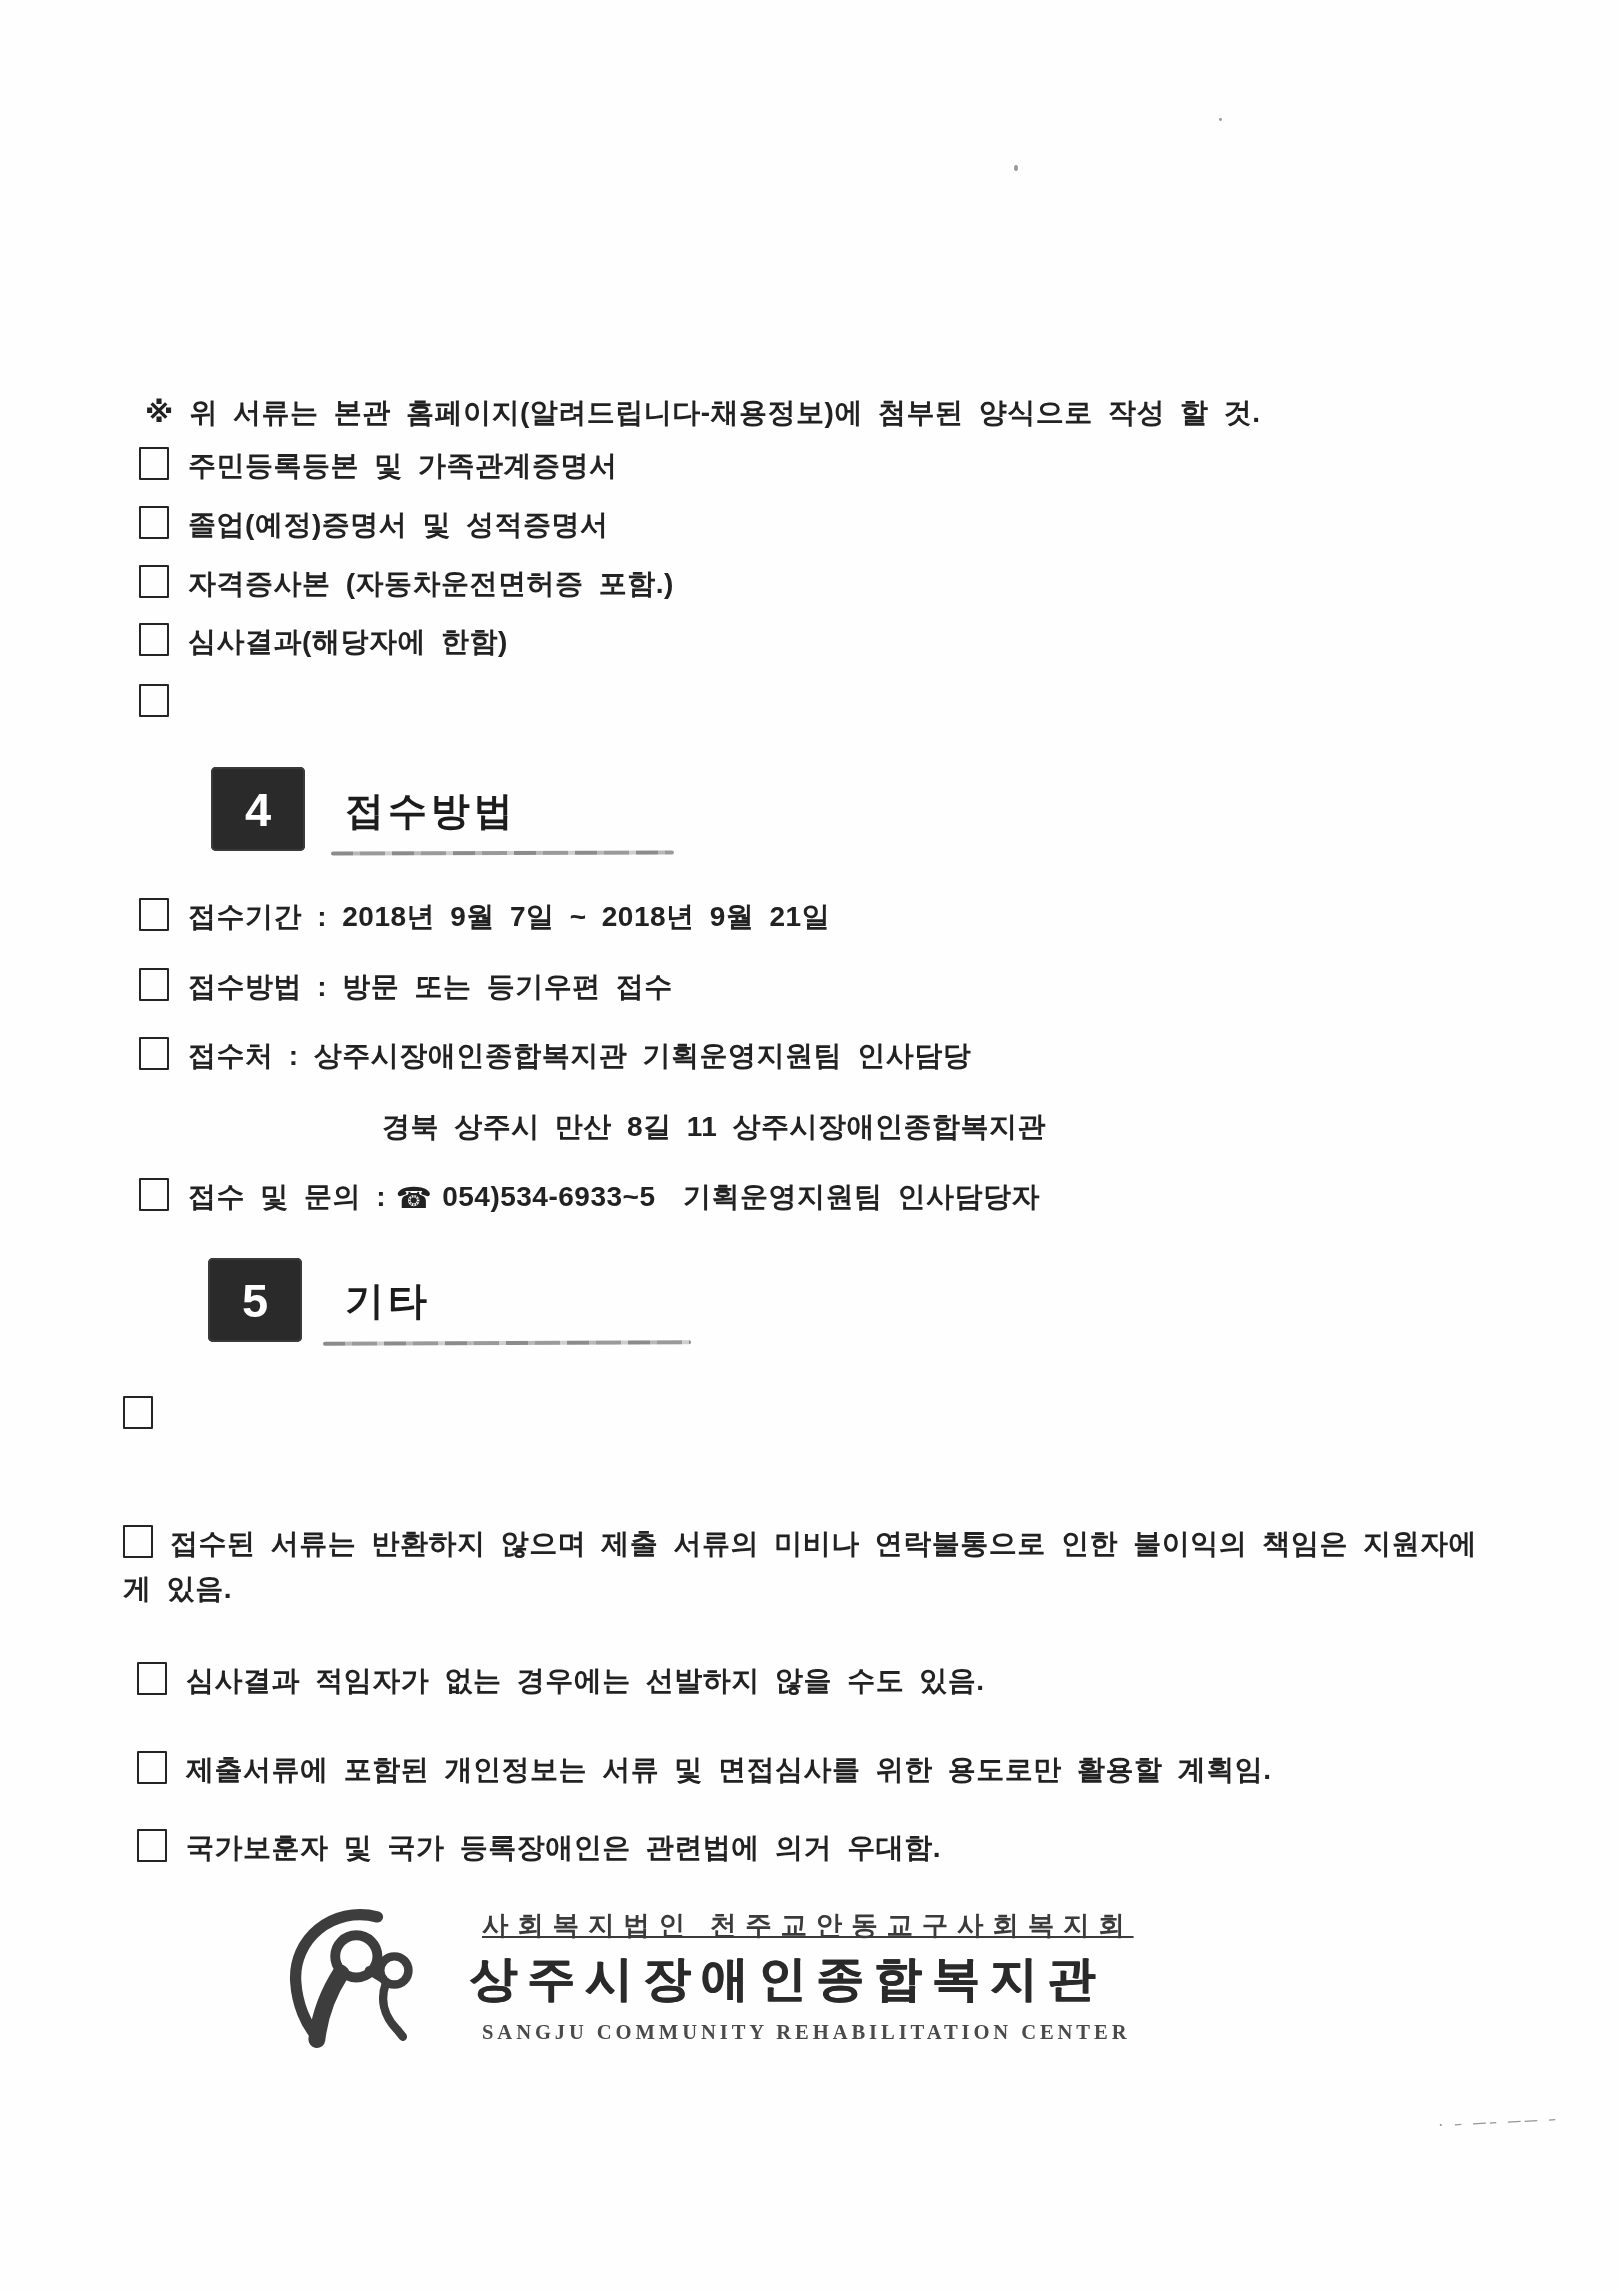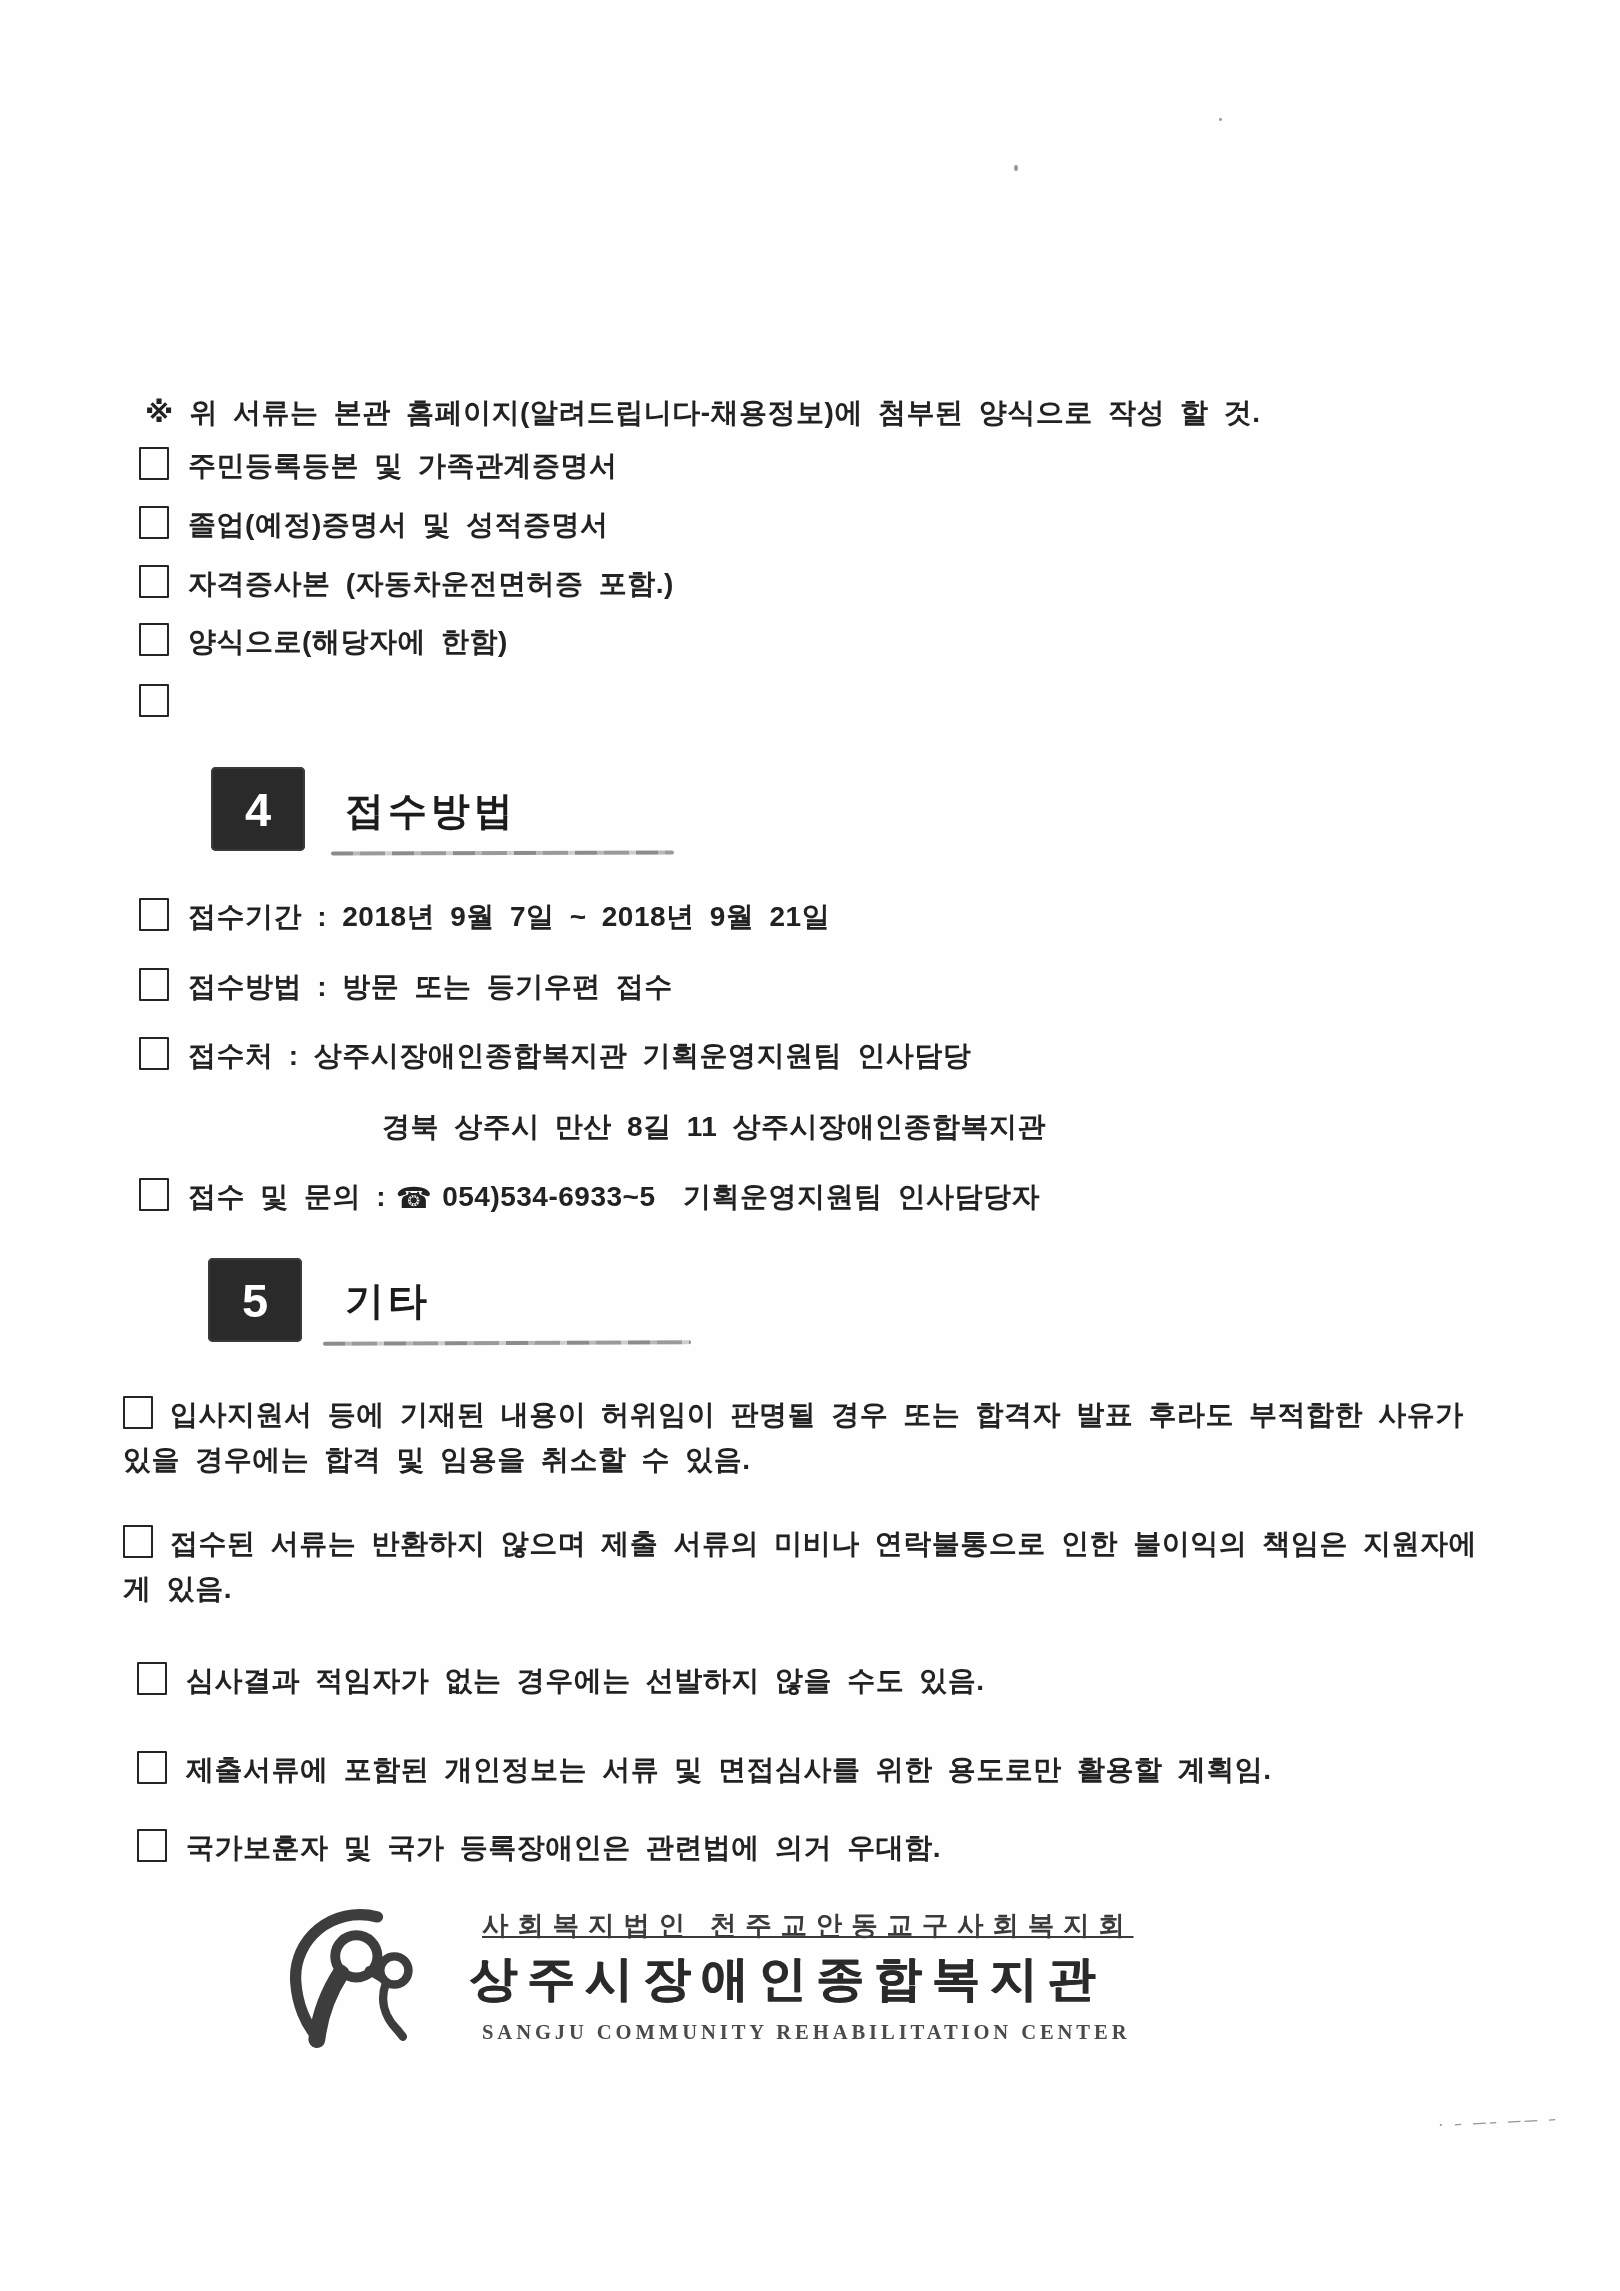--- a/index.html
+++ b/index.html
@@ -64,21 +64,21 @@
   <div class="abs bodytext check-line" style="left:139px;top:443px;">
     <span class="cb"></span><span>주민등록등본 및 가족관계증명서</span>
   </div>
   <div class="abs bodytext check-line" style="left:139px;top:502px;">
     <span class="cb"></span><span>졸업(예정)증명서 및 성적증명서</span>
   </div>
   <div class="abs bodytext check-line" style="left:139px;top:561px;">
     <span class="cb"></span><span>자격증사본 (자동차운전면허증 포함.)</span>
   </div>
   <div class="abs bodytext check-line" style="left:139px;top:619px;">
-    <span class="cb"></span><span>양식으로(해당자에 한함)</span>
+    <span class="cb"></span><span>심사결과(해당자에 한함)</span>
   </div>
   <div class="abs bodytext check-line" style="left:139px;top:680px;">
     <span class="cb"></span>
   </div>
 
   <div class="abs badge" style="left:211px;top:767px;">
     <span class="badge-num">4</span>
   </div>
   <div class="abs sec-title" style="left:345px;top:784px;">접수방법</div>
   <div class="abs sec-underline" style="left:331px;top:851px;width:343px;"></div>
@@ -99,21 +99,21 @@
     <span class="cb"></span><span>접수 및 문의 :</span><span class="phone-glyph">☎</span><span>054)534-6933~5</span><span style="display:inline-block;width:27.4px;"></span><span>기획운영지원팀 인사담당자</span>
   </div>
 
   <div class="abs badge" style="left:208px;top:1258px;">
     <span class="badge-num">5</span>
   </div>
   <div class="abs sec-title" style="left:345px;top:1274px;">기타</div>
   <div class="abs sec-underline" style="left:323px;top:1341px;width:368px;"></div>
 
   <div class="abs bodytext para" style="left:123px;top:1392px;">
-    <span class="cb"></span><span>입사지원서 등에 기재된 내용이 허위임이 판명될 경우 또는 합격자 발표 후라도 부적합한 사유가 있을 경우에는 합격 및 임용을 취소할 수 있음.</span>
+    <span class="cb"></span>
   </div>
   <div class="abs bodytext para" style="left:123px;top:1521px;">
     <span class="cb"></span><span>접수된 서류는 반환하지 않으며 제출 서류의 미비나 연락불통으로 인한 불이익의 책임은 지원자에게 있음.</span>
   </div>
   <div class="abs bodytext check-line" style="left:137px;top:1658px;">
     <span class="cb"></span><span>심사결과 적임자가 없는 경우에는 선발하지 않을 수도 있음.</span>
   </div>
   <div class="abs bodytext check-line" style="left:137px;top:1747px;">
     <span class="cb"></span><span>제출서류에 포함된 개인정보는 서류 및 면접심사를 위한 용도로만 활용할 계획임.</span>
   </div>

